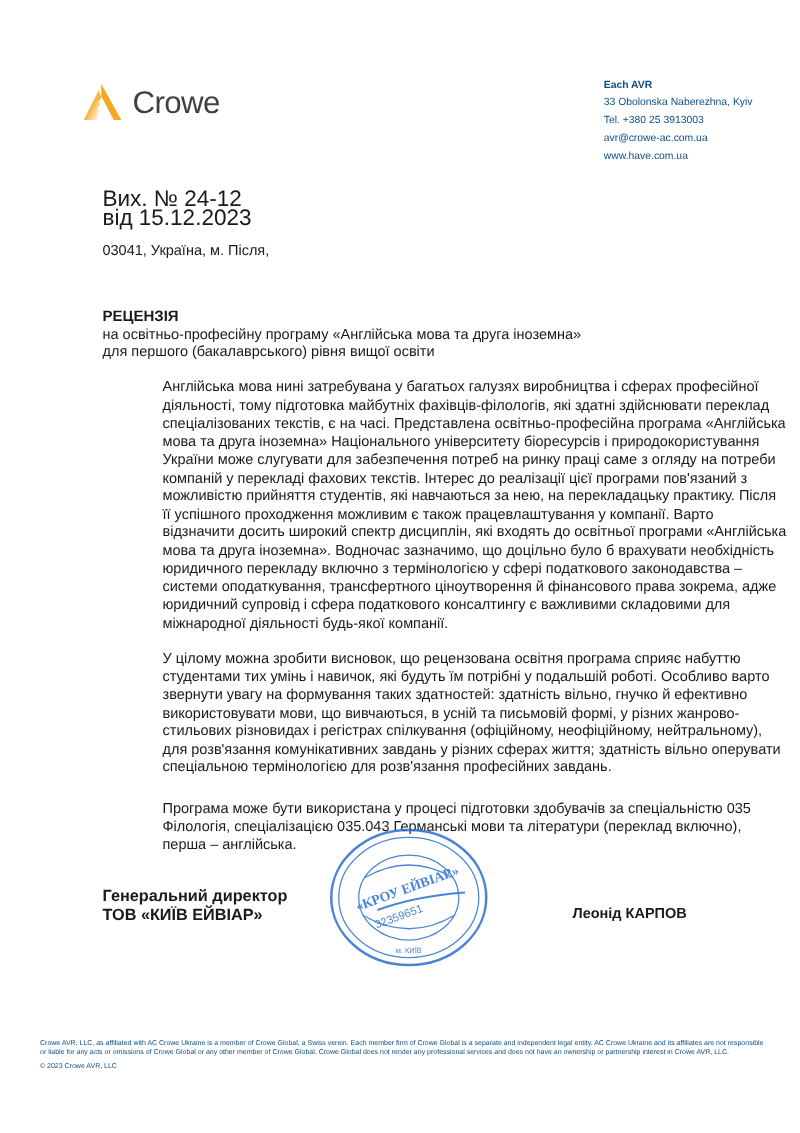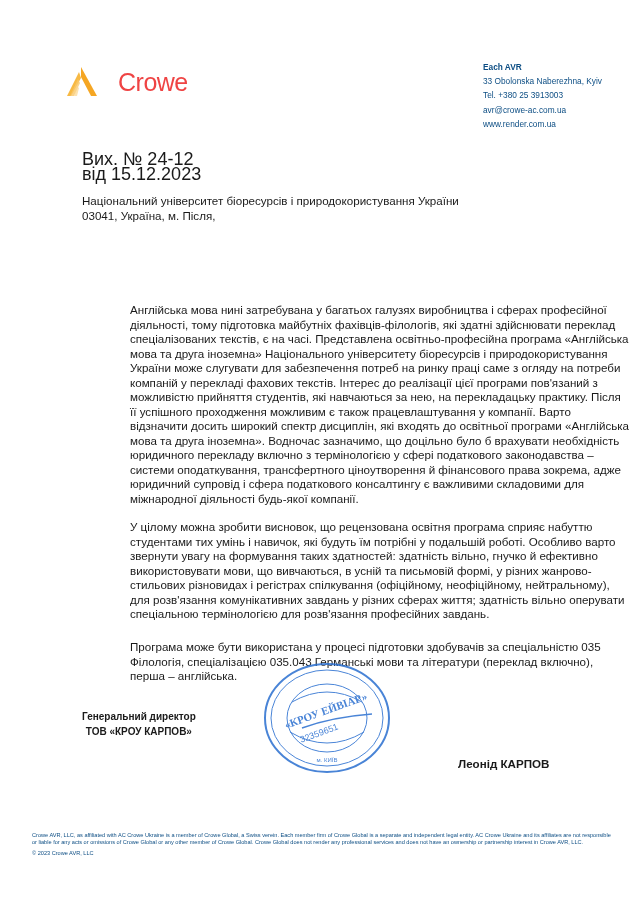--- a/index.html
+++ b/index.html
@@ -1,32 +1,32 @@
 <!DOCTYPE html>
 <html><head>
 <meta charset="utf-8">
 <style>
   html, body { margin: 0; padding: 0; background: #ffffff; }
   body { width: 640px; height: 906px; position: relative; overflow: hidden;
          font-family: "Liberation Sans", sans-serif; color: #1a1a1a; }
   .logo { position: absolute; left: 64px; top: 66px; display: flex; align-items: center; }
   .logo svg { width: 34px; height: 32px; }
-  .logo-text { font-size: 25px; color: #ef4444; margin-left: 20px; letter-spacing: -0.5px; }
+  .logo-text { font-size: 25px; color: #404040; margin-left: 8px; letter-spacing: -0.5px; }
   .contact { position: absolute; left: 483px; top: 60px; font-size: 8.3px; line-height: 14.2px; color: #0d4e84; }
   .contact .co { font-weight: bold; }
   .ref { position: absolute; left: 82px; top: 152px; font-size: 18px; line-height: 14.5px; }
   .addr { position: absolute; left: 82px; top: 194px; font-size: 11.6px; line-height: 14.5px; }
   .title-block { position: absolute; left: 82px; top: 246px; font-size: 11.6px; line-height: 14.5px; }
   .title-block .h { font-weight: bold; font-size: 12px; }
   .p { position: absolute; left: 82px; width: 500px; font-size: 11.6px; line-height: 14.5px; margin-left: 48px; }
   .p1 { top: 303px; }
   .p2 { top: 520px; }
   .p3 { top: 640px; }
-  .sig-left { position: absolute; left: 82px; top: 710px; font-size: 10px; line-height: 14.5px; font-weight: bold; text-align: center; }
-  .sig-right { position: absolute; left: 458px; top: 724px; font-size: 11.6px; font-weight: bold; margin-top: 33px; }
+  .sig-left { position: absolute; left: 82px; top: 710px; font-size: 13px; line-height: 14.5px; font-weight: bold; }
+  .sig-right { position: absolute; left: 458px; top: 724px; font-size: 11.6px; font-weight: bold; }
   .stamp { position: absolute; left: 262px; top: 662px; width: 130px; height: 112px; opacity: 0.85; }
   .footer { position: absolute; left: 32px; top: 832px; width: 580px; font-size: 5.6px; line-height: 7.2px; color: #0d4e84; }
   .footer .copy { margin-top: 4px; }
 </style>
 </head>
 <body>
 
 <div class="logo">
   <svg viewBox="0 0 34 32">
     <path d="M17 1 L33 30 L27 30 L17 11 Z" fill="#f5a623"></path>
@@ -35,34 +35,36 @@
     <path d="M13 20 L10 30 L13 30 L15 22 Z" fill="#fbd68e" opacity="0.7"></path>
   </svg>
   <span class="logo-text">Crowe</span>
 </div>
 
 <div class="contact">
   <div class="co">Each AVR</div>
   <div>33 Obolonska Naberezhna, Kyiv</div>
   <div>Tel. +380 25 3913003</div>
   <div>avr@crowe-ac.com.ua</div>
-  <div>www.render.com.ua</div>
+  <div>www.have.com.ua</div>
 </div>
 
 <div class="ref">
   <div>Вих. № 24-12</div>
   <div>від 15.12.2023</div>
 </div>
 
 <div class="addr">
-  <div>Національний університет біоресурсів і природокористування України</div>
   <div>03041, Україна, м. Після,</div>
 </div>
 
 <div class="title-block">
+  <div class="h">РЕЦЕНЗІЯ</div>
+  <div>на освітньо-професійну програму «Англійська мова та друга іноземна»</div>
+  <div>для першого (бакалаврського) рівня вищої освіти</div>
 </div>
 
 <div class="p p1">Англійська мова нині затребувана у багатьох галузях виробництва і сферах професійної діяльності, тому підготовка майбутніх фахівців-філологів, які здатні здійснювати переклад спеціалізованих текстів, є на часі.  Представлена освітньо-професійна програма «Англійська мова та друга іноземна» Національного університету біоресурсів і природокористування України може слугувати для забезпечення потреб на ринку праці саме з огляду на потреби компаній у перекладі фахових текстів. Інтерес до реалізації цієї програми пов'язаний з можливістю прийняття студентів, які навчаються за нею, на перекладацьку практику. Після її успішного проходження можливим є також працевлаштування у компанії. Варто відзначити досить широкий спектр дисциплін, які входять до освітньої програми «Англійська мова та друга іноземна». Водночас зазначимо, що доцільно було б врахувати необхідність юридичного перекладу включно з термінологією у сфері податкового законодавства – системи оподаткування, трансфертного ціноутворення й фінансового права зокрема, адже юридичний супровід і сфера податкового консалтингу є важливими складовими для міжнародної діяльності будь-якої компанії.</div>
 <div class="p p2">У цілому можна зробити висновок, що рецензована освітня програма сприяє набуттю студентами тих умінь і навичок, які будуть їм потрібні у подальшій роботі. Особливо варто звернути увагу на формування таких здатностей: здатність вільно, гнучко й ефективно використовувати мови, що вивчаються, в усній та письмовій формі, у різних жанрово-стильових різновидах і регістрах спілкування (офіційному, неофіційному, нейтральному), для розв'язання комунікативних завдань у різних сферах життя; здатність вільно оперувати спеціальною термінологією для розв'язання професійних завдань.</div>
 <div class="p p3">Програма може бути використана у процесі підготовки здобувачів за спеціальністю 035 Філологія, спеціалізацією 035.043 Германські мови та літератури (переклад включно), перша – англійська.</div>
 
 <svg class="stamp" viewBox="0 0 130 112">
   <g fill="none" stroke="#2a6fd0">
     <ellipse cx="65" cy="56" rx="62" ry="54" stroke-width="2"></ellipse>
     <ellipse cx="65" cy="56" rx="56" ry="48" stroke-width="1"></ellipse>
@@ -71,20 +73,20 @@
     <path d="M28 70 Q65 92 102 70" stroke-width="1"></path>
     <path d="M40 66 Q70 55 110 52" stroke-width="1.5"></path>
   </g>
   <text x="65" y="52" text-anchor="middle" font-size="11" font-weight="bold" fill="#2a6fd0" transform="rotate(-20 65 52)" font-family="Liberation Serif, serif">«КРОУ ЕЙВІАР»</text>
   <text x="58" y="74" text-anchor="middle" font-size="9" fill="#2a6fd0" transform="rotate(-20 58 74)" font-family="Liberation Sans, sans-serif">32359651</text>
   <text x="65" y="100" text-anchor="middle" font-size="6" fill="#2a6fd0" font-family="Liberation Sans, sans-serif">м. КИЇВ</text>
 </svg>
 
 <div class="sig-left">
   <div>Генеральний директор</div>
-  <div>ТОВ «КРОУ КАРПОВ»</div>
+  <div>ТОВ «КИЇВ ЕЙВІАР»</div>
 </div>
 <div class="sig-right">Леонід КАРПОВ</div>
 
 <div class="footer">
   <div>Crowe AVR, LLC, as affiliated with AC Crowe Ukraine is a member of Crowe Global, a Swiss verein. Each member firm of Crowe Global is a separate and independent legal entity. AC Crowe Ukraine and its affiliates are not responsible or liable for any acts or omissions of Crowe Global or any other member of Crowe Global. Crowe Global does not render any professional services and does not have an ownership or partnership interest in Crowe AVR, LLC.</div>
   <div class="copy">© 2023 Crowe AVR, LLC</div>
 </div>
 
 </body></html>

